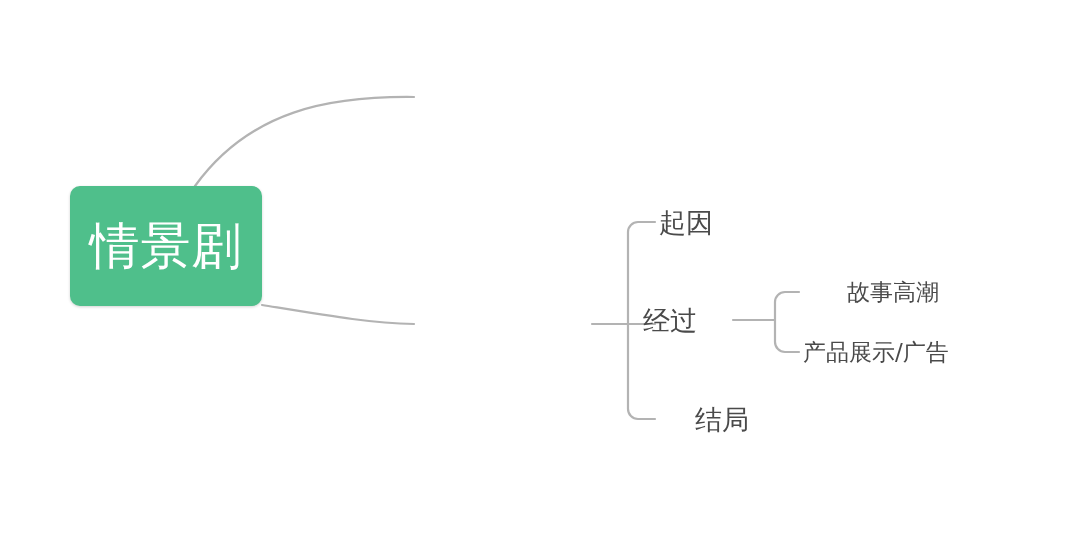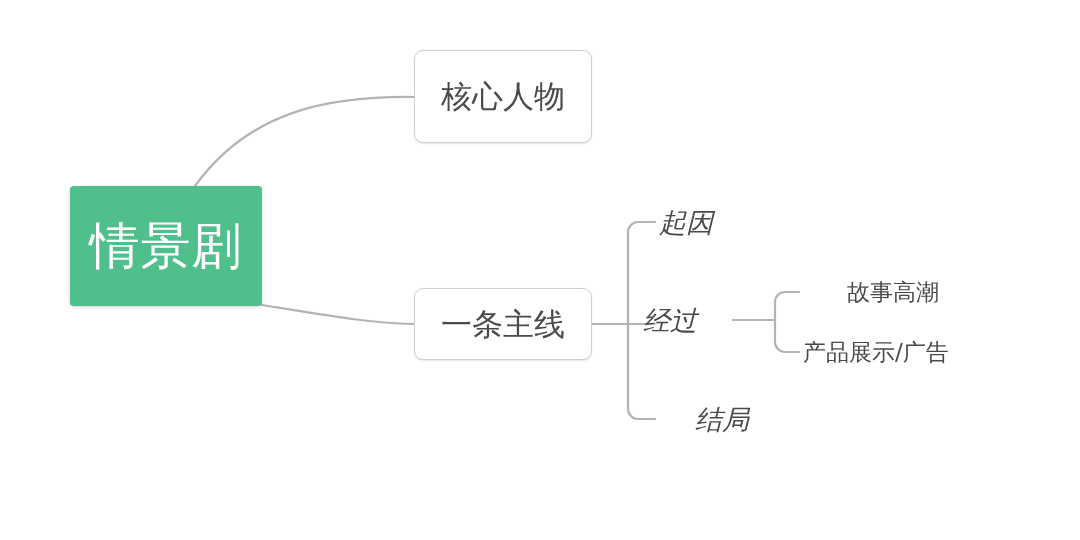--- a/index.html
+++ b/index.html
@@ -26,21 +26,21 @@
     pointer-events: none;
   }
 
   
   .root-node {
     position: absolute;
     left: 70px;
     top: 186px;
     width: 192px;
     height: 120px;
-    border-radius: 4px;
+    border-radius: 10px;
     display: flex;
     align-items: center;
     justify-content: center;
     box-sizing: border-box;
     box-shadow: 0 1px 3px rgba(0,0,0,0.18);
   }
   .root-label {
     color: #ffffff;
     font-size: 50px;
     line-height: 1;
@@ -80,21 +80,21 @@
   }
 
   
   .leaf {
     position: absolute;
     color: #4a4a4a;
     line-height: 1;
     white-space: nowrap;
     transform: translateY(-50%);
   }
-  .leaf-l3 { font-size: 27px; font-style: italic; }
+  .leaf-l3 { font-size: 27px; }
   .leaf-l4 { font-size: 23px; }
 
   #leaf-cause   { left: 659px; top: 222px; }
   #leaf-process { left: 643px; top: 320px; }
   #leaf-ending  { left: 659px; top: 419px; margin-left: 36px; }
   #leaf-climax  { left: 847px; top: 292px; }
   #leaf-product { left: 803px; top: 352px; }
 </style>
 </head>
 <body>
@@ -119,27 +119,21 @@
 
       <path d="M 799,292 L 785,292 A 10,10 0 0 0 775,302
                L 775,342 A 10,10 0 0 0 785,352 L 799,352"></path>
     </g>
   </svg>
 
   <div class="root-node" id="node-root" style="background:#4fbf8b">
     <span class="root-label">情景剧</span>
   </div>
 
-  <div class="box-node" id="node-core">
-    <span class="box-label">核心人物</span>
-  </div>
 
-  <div class="box-node" id="node-main">
-    <span class="box-label">一条主线</span>
-  </div>
 
   <div class="leaf leaf-l3" id="leaf-cause">起因</div>
 
   <div class="leaf leaf-l3" id="leaf-process">经过</div>
 
   <div class="leaf leaf-l3" id="leaf-ending">结局</div>
 
   <div class="leaf leaf-l4" id="leaf-climax">故事高潮</div>
 
   <div class="leaf leaf-l4" id="leaf-product">产品展示/广告</div>

